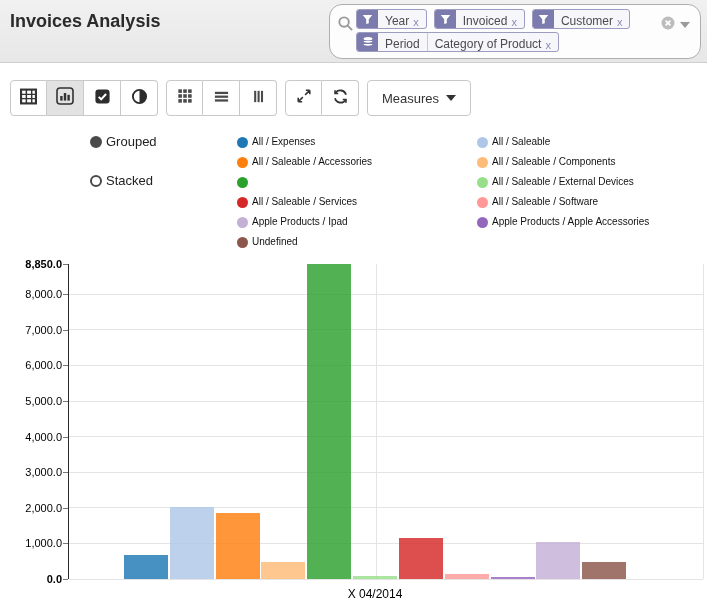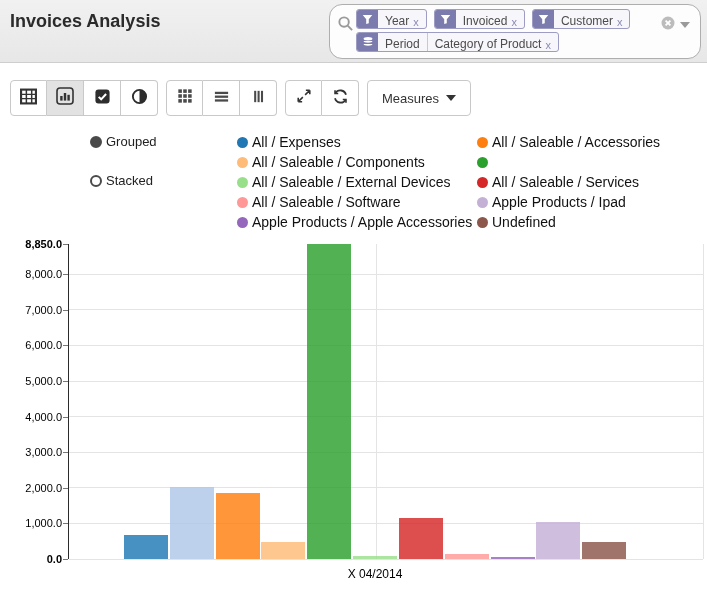--- a/index.html
+++ b/index.html
@@ -29,21 +29,21 @@
   .btn-group .btn:only-child { border-radius:4px; }
   .btn.active { background:#e2e2e2; }
   .btn-measures { width:auto; padding:0 14px; font-size:13px; color:#333; gap:7px; border-radius:4px; }
 
   
   .legend-bar { display:flex; margin:16px 0 0 90px; }
   .radio-group { width:147px; display:flex; gap:19px; font-size:13px; color:#222; line-height:20px;flex-direction:column; }
   .radio-item { display:flex; align-items:center; gap:4px; cursor:pointer; }
   .radio-dot { width:12px; height:12px; border-radius:50%; border:2px solid #4a4a4a; background:#fff; }
   .radio-dot.on { background:#4a4a4a; }
-  .legend-grid { display:grid; grid-template-columns:240px auto; font-size:14px; color:#111; line-height:20px; }
+  .legend-grid { display:grid; grid-template-columns:240px auto; font-size:10px; color:#111; line-height:20px; }
   .legend-item { display:flex; align-items:center; gap:4px; cursor:pointer; white-space:nowrap; }
   .legend-dot { width:11px; height:11px; border-radius:50%; flex:none; }
 
   
   .chart { position:relative; height:352px; margin-top:4px; }
   .plot { position:absolute; left:68px; top:8px; width:635px; height:315px; border-left:1px solid #2b2b2b; }
   .grid-h { position:absolute; left:0; width:100%; height:1px; background:#e4e4e4; }
   .grid-v { position:absolute; top:0; width:1px; height:100%; background:#e4e4e4; }
   .ytick-label { position:absolute; left:0; width:62px; text-align:right; font-size:11px; color:#000; }
   .ytick-label.bold { font-weight:bold; }
@@ -243,20 +243,24 @@
     </span>
     <span class="radio-item">
       <span class="radio-dot"></span>
       <span>Stacked</span>
     </span>
   </div>
   <div class="legend-grid">
       <span class="legend-item">
         <span class="legend-dot" style="background: rgb(31, 119, 180);"></span>
         <span>All / Expenses</span>
+      </span>
+      <span class="legend-item">
+        <span class="legend-dot" style="background: rgb(174, 199, 232);"></span>
+        <span>All / Saleable</span>
       </span>
       <span class="legend-item">
         <span class="legend-dot" style="background: rgb(255, 127, 14);"></span>
         <span>All / Saleable / Accessories</span>
       </span>
       <span class="legend-item">
         <span class="legend-dot" style="background: rgb(255, 187, 120);"></span>
         <span>All / Saleable / Components</span>
       </span>
       <span class="legend-item">

